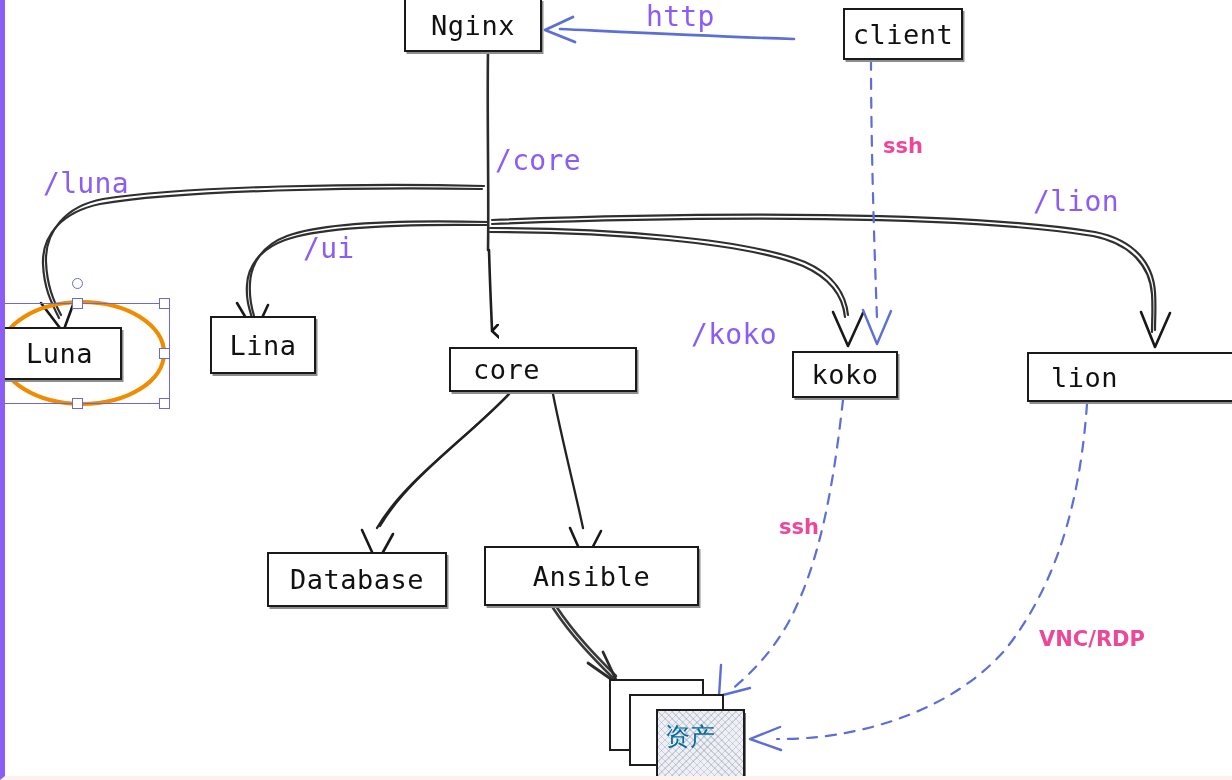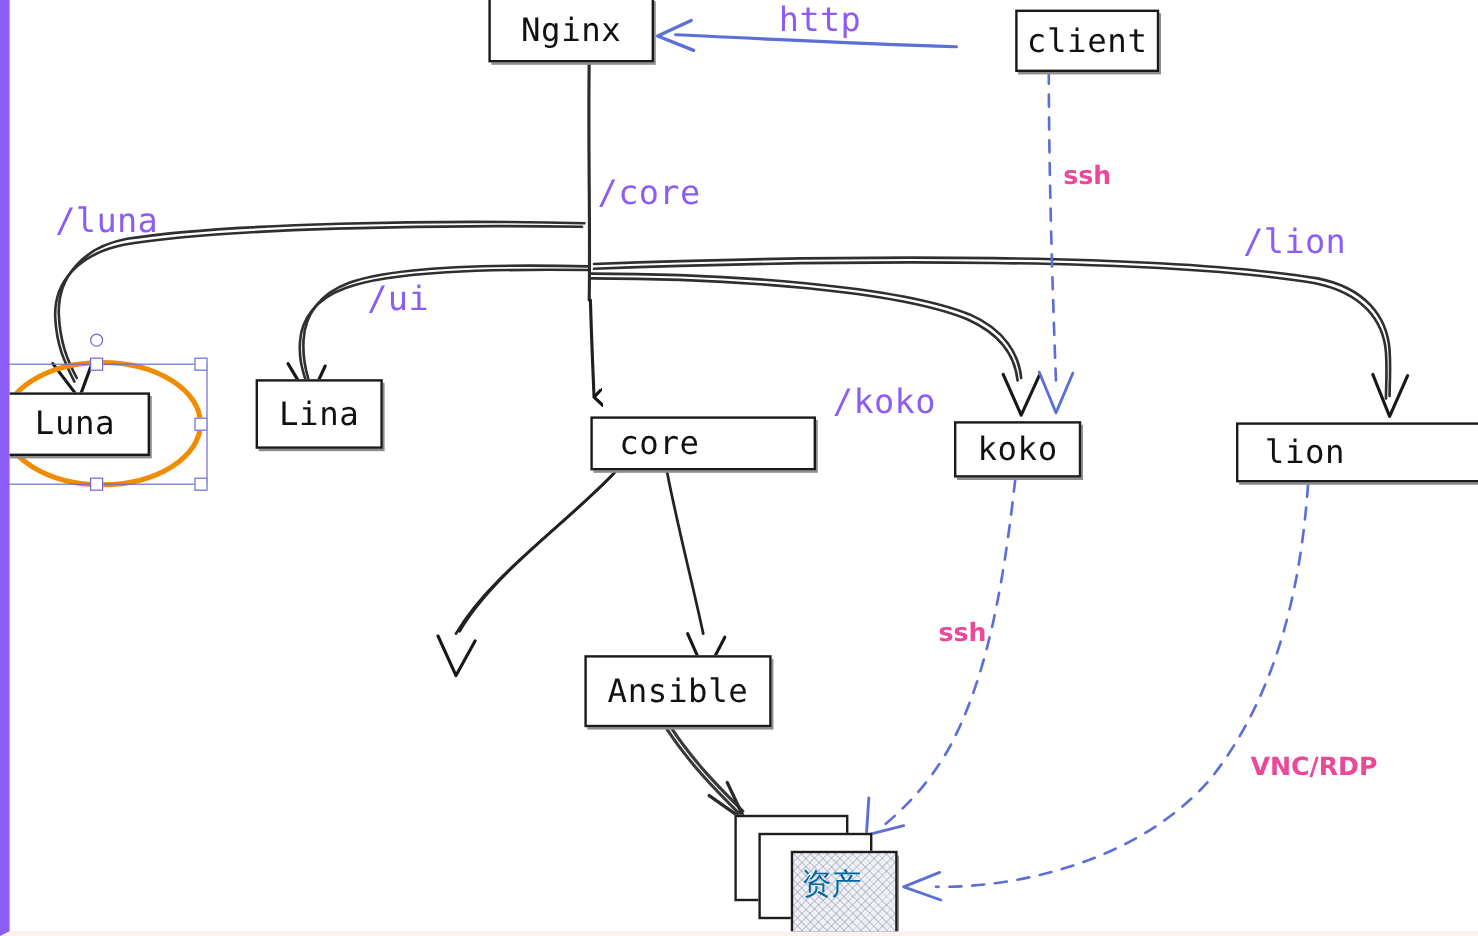--- a/index.html
+++ b/index.html
@@ -11,21 +11,21 @@
     width: 1232px;
     height: 780px;
     font-family: "DejaVu Sans Mono", monospace;
     overflow: hidden;
   }
   #canvas {
     position: relative;
     width: 1232px;
     height: 780px;
     background: #ffffff;
-    border-left: 8px solid #8b5cf6;
+    border-left: 5px solid #8b5cf6;
     border-bottom: 4px solid #fdf1ee;
     box-sizing: border-box;
     overflow: hidden;
   }
   #vector {
     position: absolute;
     left: 0;
     top: 0;
     width: 1232px;
     height: 780px;
@@ -236,34 +236,37 @@
   </div>
 
   <div class="node center" style="left:-8px; top:327px; width:125px; height:53px;">
     <span>Luna</span>
   </div>
 
   <div class="node center" style="left:205px; top:316px; width:106px; height:58px;">
     <span>Lina</span>
   </div>
 
-  <div class="node lefty" style="left:444px; top:347px; width:188px; height:45px;margin-left:40px;">
+  <div class="node lefty" style="left:444px; top:347px; width:188px; height:45px;">
     <span>core</span>
   </div>
 
   <div class="node center" style="left:787px; top:351px; width:106px; height:47px;">
     <span>koko</span>
   </div>
 
   <div class="node lefty" style="left:1022px; top:352px; width:208px; height:50px;">
     <span>lion</span>
   </div>
 
-
-  <div class="node center" style="left:479px; top:546px; width:156px; height:60px;">
+  <div class="node center" style="left:262px; top:552px; width:180px; height:55px;">
+    <span>Database</span>
+  </div>
+
+  <div class="node center" style="left:479px; top:546px; width:215px; height:60px;">
     <span>Ansible</span>
   </div>
 
   <div class="assetbox" style="left:604px; top:679px; width:95px; height:72px;"></div>
   <div class="assetbox" style="left:624px; top:694px; width:95px; height:72px;"></div>
   <div class="assetbox front" style="left:651px; top:709px; width:89px; height:69px;"></div>
   <div class="asset-label" style="left:660px; top:720px;">资产</div>
 
   <div class="plabel" style="left:490px; top:108px;margin-top:36px;">/core</div>
   <div class="plabel" style="left:38px; top:167px;">/luna</div>

